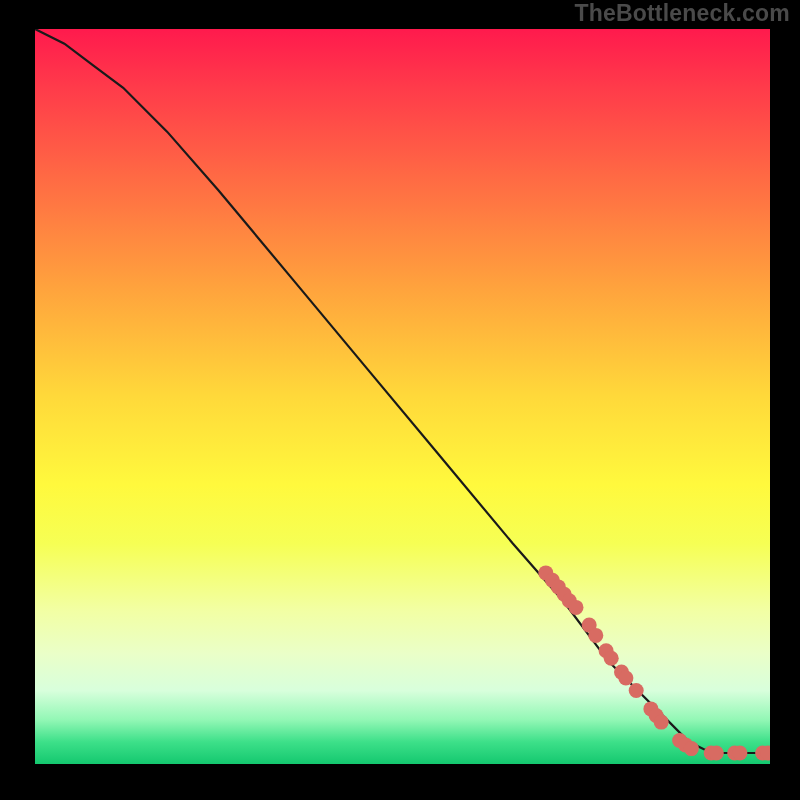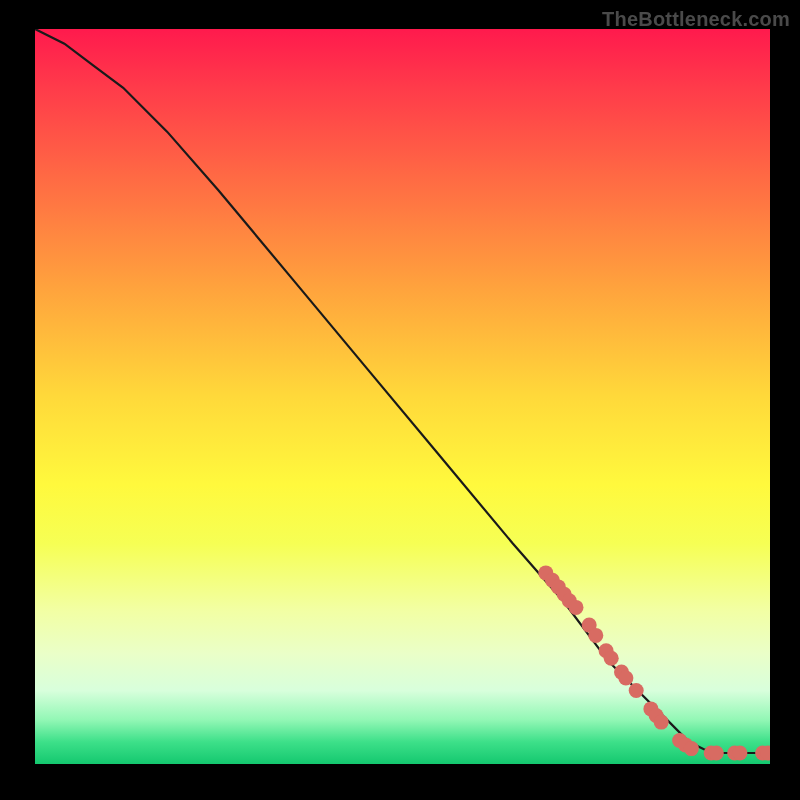--- a/index.html
+++ b/index.html
@@ -13,24 +13,24 @@
 
   .frame {
     position: relative;
     width: 800px;
     height: 800px;
     background: #000;
   }
 
   .watermark {
     position: absolute;
-    top: 8px;
+    top: 0;
     right: 10px;
     font-family: Arial, Helvetica, sans-serif;
-    font-size: 20px;
+    font-size: 23px;
     color: #4a4a4a;
     font-weight: 600;
     letter-spacing: 0.2px;
     z-index: 3;
   }
 
   .plot {
     position: absolute;
     left: 35px;
     top: 29px;

